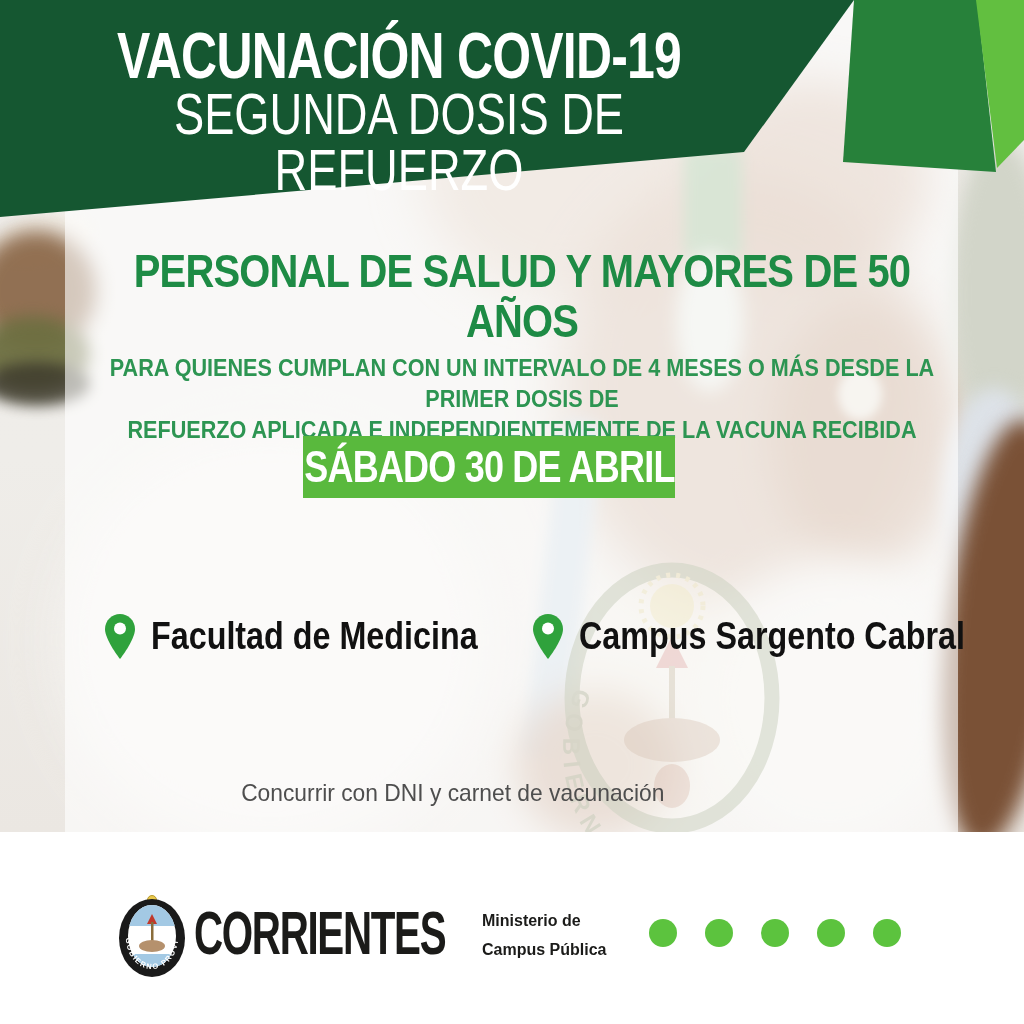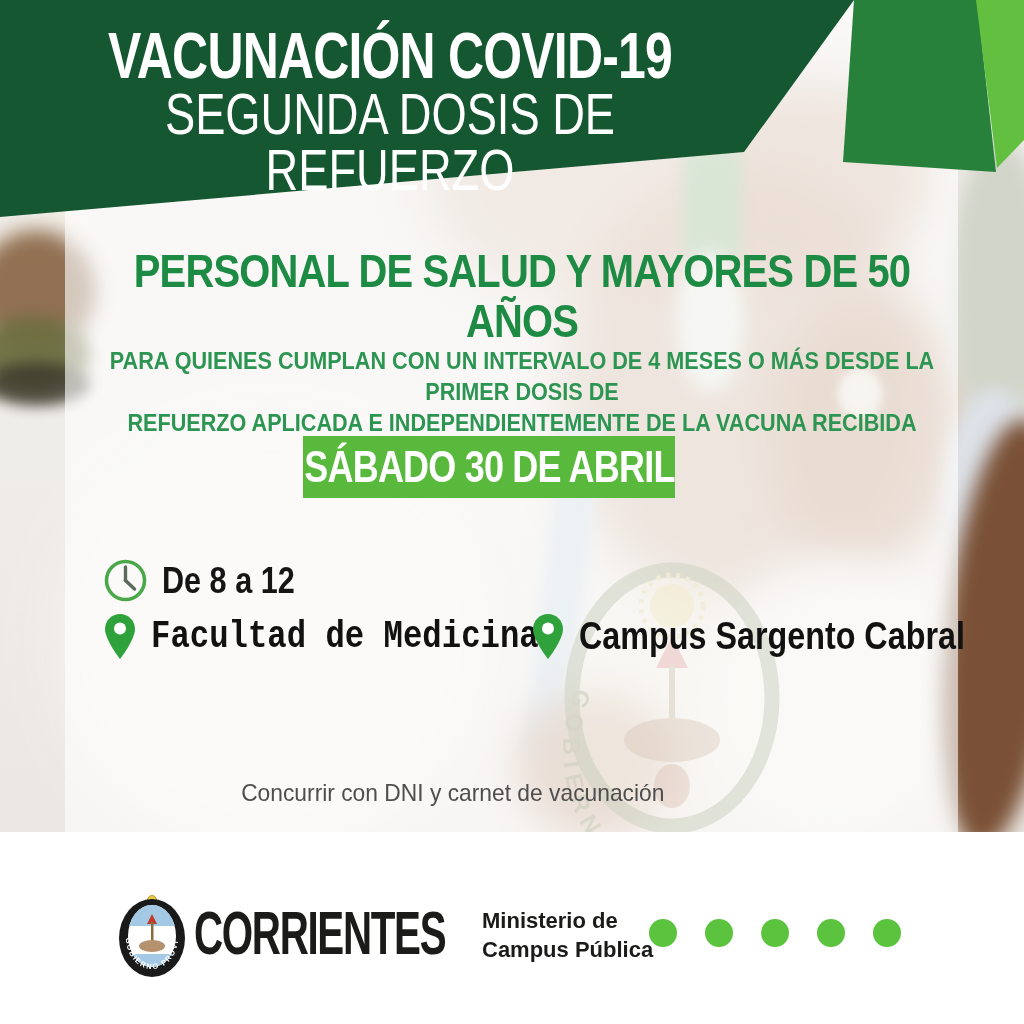--- a/index.html
+++ b/index.html
@@ -39,56 +39,56 @@
            background:rgba(255,255,255,.62); }
 
   
   .banner-dark { position:absolute; left:0; top:0; width:1024px; height:220px; background:#155731;
                  clip-path:polygon(0 0, 854px 0, 744px 152px, 0 217px); }
   .banner-mid  { position:absolute; left:0; top:0; width:1024px; height:180px; background:#27813a;
                  clip-path:polygon(854px 0, 977px 0, 996px 172px, 843px 162px); }
   .banner-lite { position:absolute; left:0; top:0; width:1024px; height:180px; background:#62bf40;
                  clip-path:polygon(976px 0, 1024px 0, 1024px 140px, 997px 168px); }
 
-  .banner-text { position:absolute; left:4px; top:24px; width:772px; text-align:center; color:#ffffff; }
+  .banner-text { position:absolute; left:13px; top:24px; width:772px; text-align:center; color:#ffffff; }
   .banner-line1 { font-size:64px; font-weight:700; line-height:64px; letter-spacing:-1px; transform:scaleX(.78); }
   .banner-line2 { font-size:58px; font-weight:400; line-height:56px; transform:scaleX(.78); margin-top:-2px; }
 
   
   .headline { position:absolute; left:65px; top:246px; width:914px; text-align:center; }
   .headline-title { font-size:47px; font-weight:700; line-height:50px; letter-spacing:-1px;
                     color:#1e8b45; transform:scaleX(.85); }
   .headline-sub { font-size:23.5px; font-weight:700; line-height:31px; color:#2d9552; transform:scaleX(.92); }
-  .headline-sub-wrap { }
+  .headline-sub-wrap { margin-top:7px; }
 
   
   .badge { position:absolute; left:303px; top:436px; width:372px; height:62px; background:#59b93d;
            display:flex; align-items:center; justify-content:center; }
   .badge-label { color:#fff; font-size:45px; font-weight:700; letter-spacing:-1px;
                  display:inline-block; transform:scaleX(.8); white-space:nowrap; }
 
   
   .time-row { position:absolute; left:103px; top:558px; display:flex; align-items:center; gap:14px; }
   .time-label { font-size:36px; font-weight:700; color:#151515; display:inline-block;
                 transform:scaleX(.85); transform-origin:left center; white-space:nowrap; }
   .loc { position:absolute; display:flex; align-items:center; gap:16px; top:614px; }
-  .loc-1 { left:105px;font-family:Liberation Mono, monospace; } .loc-2 { left:533px; }
+  .loc-1 { left:105px; } .loc-2 { left:533px; }
   .loc-label { font-size:38px; font-weight:700; color:#111; display:inline-block;
                transform:scaleX(.85); transform-origin:left center; white-space:nowrap; }
 
   .note { position:absolute; left:65px; top:779px; width:776px; text-align:center; }
   .note-label { font-size:24px; color:#4e4e4e; display:inline-block; transform:scaleX(.95); white-space:nowrap; }
 
   
   .footer { position:absolute; left:0; top:832px; width:1024px; height:192px; background:#ffffff; }
   .coat { position:absolute; left:118px; top:62px; width:68px; height:84px; }
   .brand { position:absolute; left:194px; top:70px; font-size:62px; font-weight:700; line-height:62px;
            color:#1b1b19; letter-spacing:-2px; display:inline-block; transform:scaleX(.65);
            transform-origin:left center; white-space:nowrap; }
-  .ministry { position:absolute; left:482px; top:74px; font-size:22px; font-weight:700;
+  .ministry { position:absolute; left:482px; top:74px; font-size:16px; font-weight:700;
               line-height:29px; color:#1b1b19; }
   .dots { position:absolute; left:649px; top:87px; display:flex; gap:28px; }
   .dot { width:28px; height:28px; border-radius:50%; background:#5cc33e; }
 </style>
 </head>
 <body>
 
 <div class="stage">
 
   <div class="photo">
@@ -143,28 +143,20 @@
     <div class="headline-sub-wrap">
       <div class="headline-sub">PARA QUIENES CUMPLAN CON UN INTERVALO DE 4 MESES O MÁS DESDE LA PRIMER DOSIS DE</div>
       <div class="headline-sub">REFUERZO APLICADA E INDEPENDIENTEMENTE DE LA VACUNA RECIBIDA ANTERIORMENTE.</div>
     </div>
   </div>
 
   <div class="badge">
     <span class="badge-label">SÁBADO 30 DE ABRIL</span>
   </div>
 
-  <div class="time-row">
-    <svg width="45" height="45" viewBox="0 0 45 45">
-      <circle cx="22.5" cy="22.5" r="19" fill="none" stroke="#4aa84a" stroke-width="3.6"></circle>
-      <line x1="22.5" y1="22.5" x2="22.5" y2="9" stroke="#5b6b5b" stroke-width="3.4" stroke-linecap="round"></line>
-      <line x1="22.5" y1="22.5" x2="31.5" y2="31" stroke="#5b6b5b" stroke-width="3.4" stroke-linecap="round"></line>
-    </svg>
-    <span class="time-label">De 8 a 12</span>
-  </div>
 
   <div class="loc loc-1">
     <svg width="30" height="45" viewBox="0 0 30 45">
       <path d="M15 0 C6.7 0 0 6.7 0 15 c0 11 15 30 15 30 s15 -19 15 -30 C30 6.7 23.3 0 15 0 z" fill="#2fa23c"></path>
       <circle cx="15" cy="14.5" r="6" fill="#ffffff"></circle>
     </svg>
     <span class="loc-label">Facultad de Medicina</span>
   </div>
   <div class="loc loc-2">
     <svg width="30" height="45" viewBox="0 0 30 45">

